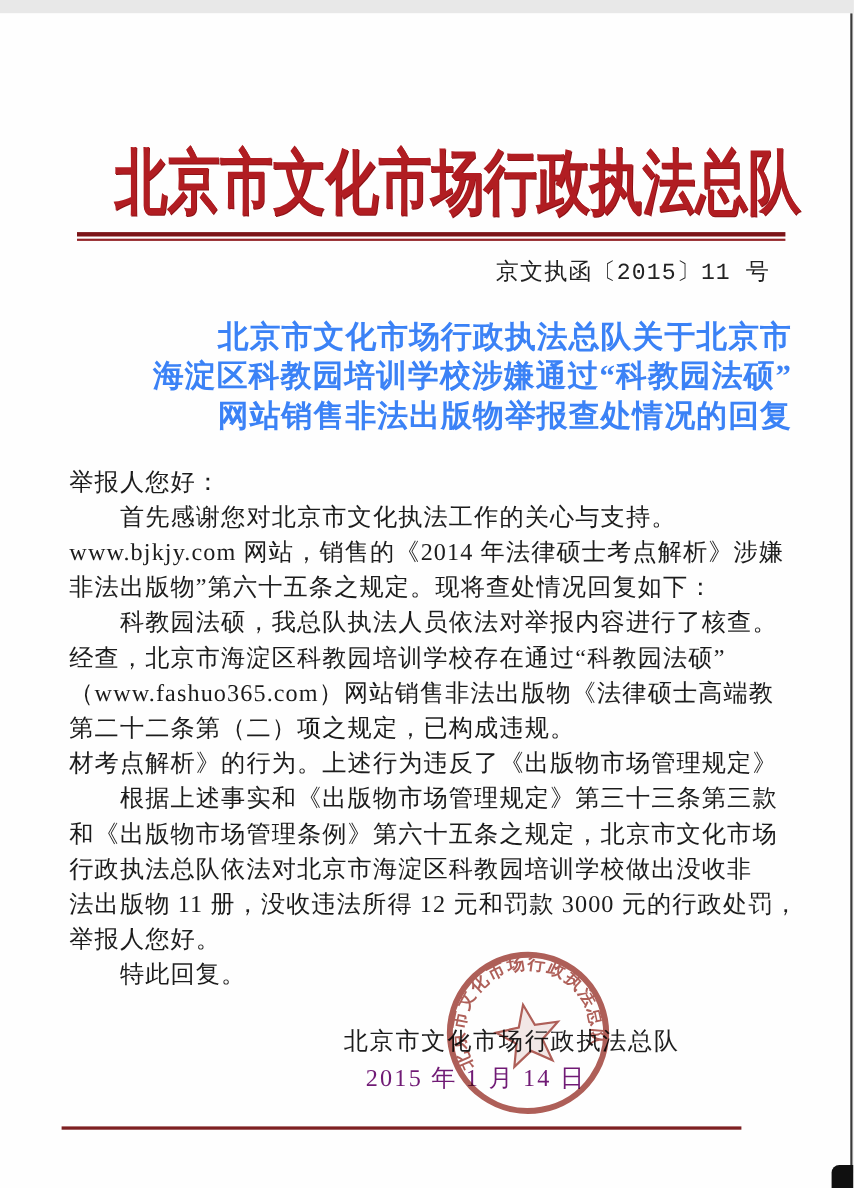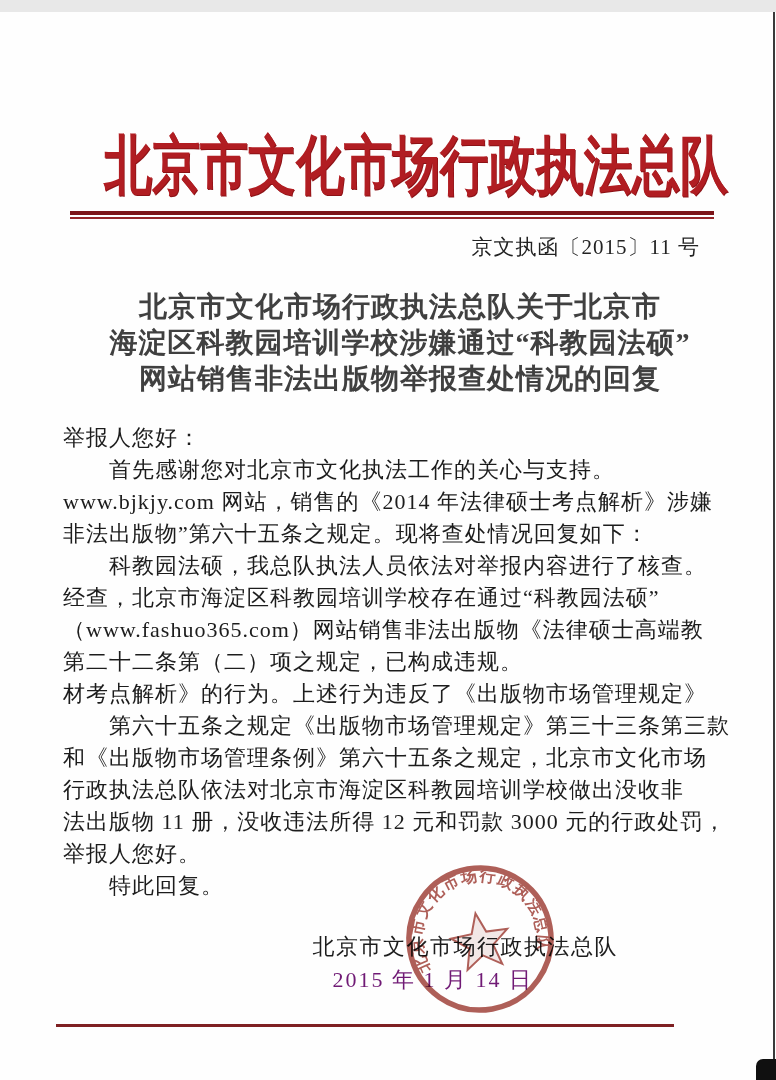--- a/index.html
+++ b/index.html
@@ -21,26 +21,26 @@
     text-shadow:1px 1px 0 #8c1216;
   }
   .agency > span { display:inline-block; transform:scaleX(0.75); transform-origin:center; letter-spacing:0px; }
 
   .header-rule { position:absolute; top:199px; left:70px; width:644px; }
   .header-rule .thick { height:4px; background:#7c1418; }
   .header-rule .thin  { height:2px; background:#942428; margin-top:2px; }
 
   .doc-number {
     position:absolute; top:221px; right:76px;
-    font-size:21px; letter-spacing:1px; color:#222;
+    font-size:21px; letter-spacing:1px; color:#222;font-family:Liberation Mono, monospace;
   }
 
   .title {
-    position:absolute; top:277px; left:52px; width:696px; text-align:center;
-    font-size:28px; font-weight:bold; line-height:36px; letter-spacing:1px; color:#404040;
+    position:absolute; top:277px; left:24px; width:696px; text-align:right;
+    font-size:28px; font-weight:bold; line-height:36px; letter-spacing:1px; color:#3b82f6;
   }
 
   .body-block { position:absolute; top:410px; left:63px; width:662px; }
   .body-block .line {
     font-size:22px; line-height:32px; letter-spacing:1px; white-space:nowrap; color:#1c1c1c;
   }
 
   .signature { position:absolute; top:920px; right:158px; font-size:22px; letter-spacing:1.5px; color:#1c1c1c; }
   .sign-date { position:absolute; top:953px; right:243px; font-size:22px; letter-spacing:2px; color:#701a75; }
 
@@ -73,21 +73,21 @@
   <div class="body-block">
     <div class="line">举报人您好：</div>
     <div class="line">　　首先感谢您对北京市文化执法工作的关心与支持。</div>
     <div class="line">www.bjkjy.com 网站，销售的《2014 年法律硕士考点解析》涉嫌</div>
     <div class="line">非法出版物”第六十五条之规定。现将查处情况回复如下：</div>
     <div class="line">　　科教园法硕，我总队执法人员依法对举报内容进行了核查。</div>
     <div class="line">经查，北京市海淀区科教园培训学校存在通过“科教园法硕”</div>
     <div class="line">（www.fashuo365.com）网站销售非法出版物《法律硕士高端教</div>
     <div class="line">第二十二条第（二）项之规定，已构成违规。</div>
     <div class="line">材考点解析》的行为。上述行为违反了《出版物市场管理规定》</div>
-    <div class="line">　　第六十五条之规定《出版物市场管理规定》第三十三条第三款</div>
+    <div class="line">　　根据上述事实和《出版物市场管理规定》第三十三条第三款</div>
     <div class="line">和《出版物市场管理条例》第六十五条之规定，北京市文化市场</div>
     <div class="line">行政执法总队依法对北京市海淀区科教园培训学校做出没收非</div>
     <div class="line">法出版物 11 册，没收违法所得 12 元和罚款 3000 元的行政处罚，</div>
     <div class="line">举报人您好。</div>
     <div class="line">　　特此回复。</div>
   </div>
 
   <div class="signature">北京市文化市场行政执法总队</div>
   <div class="sign-date">2015 年 1 月 14 日</div>
 

